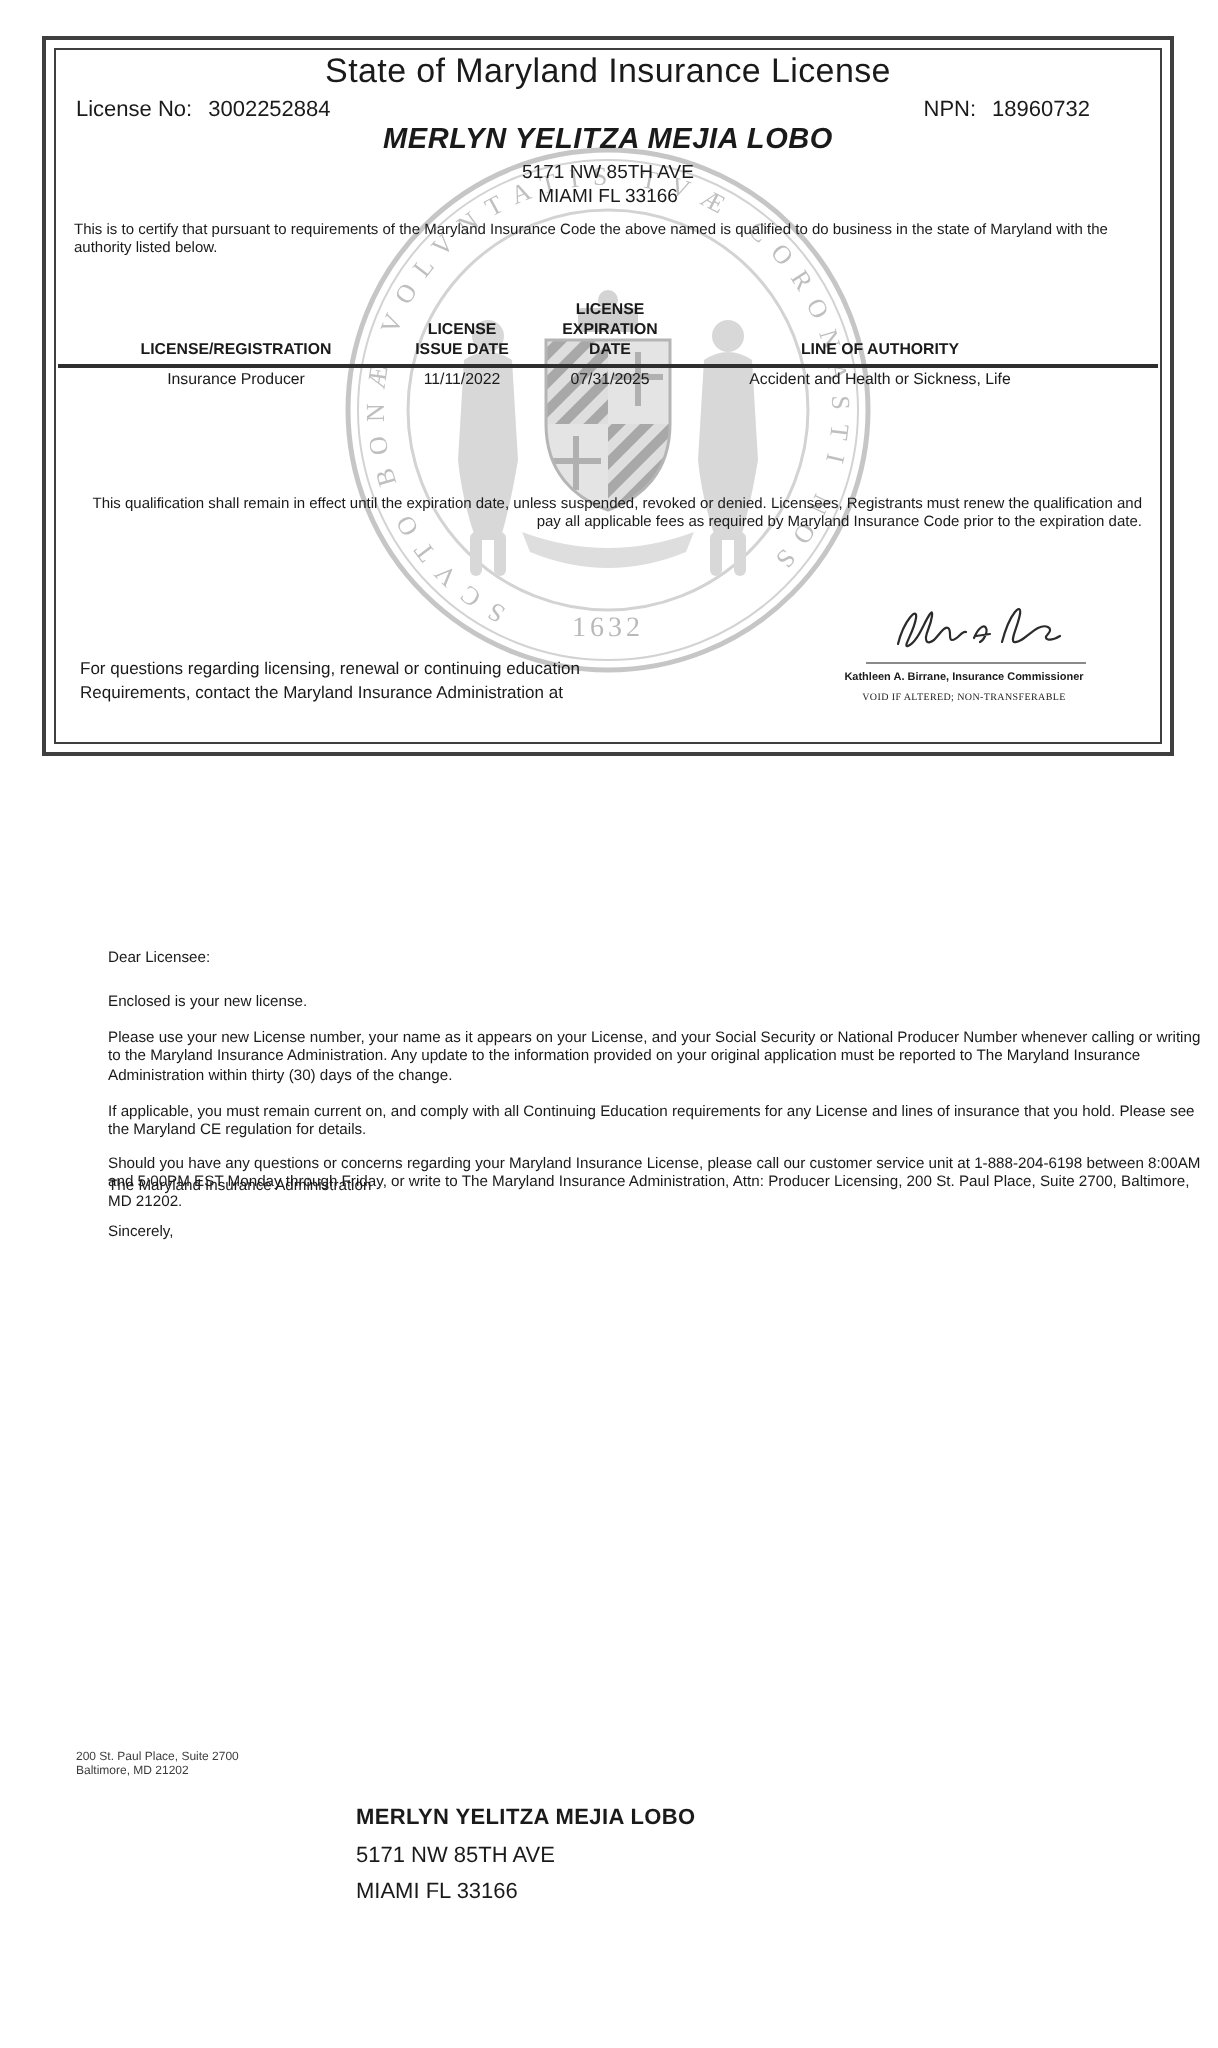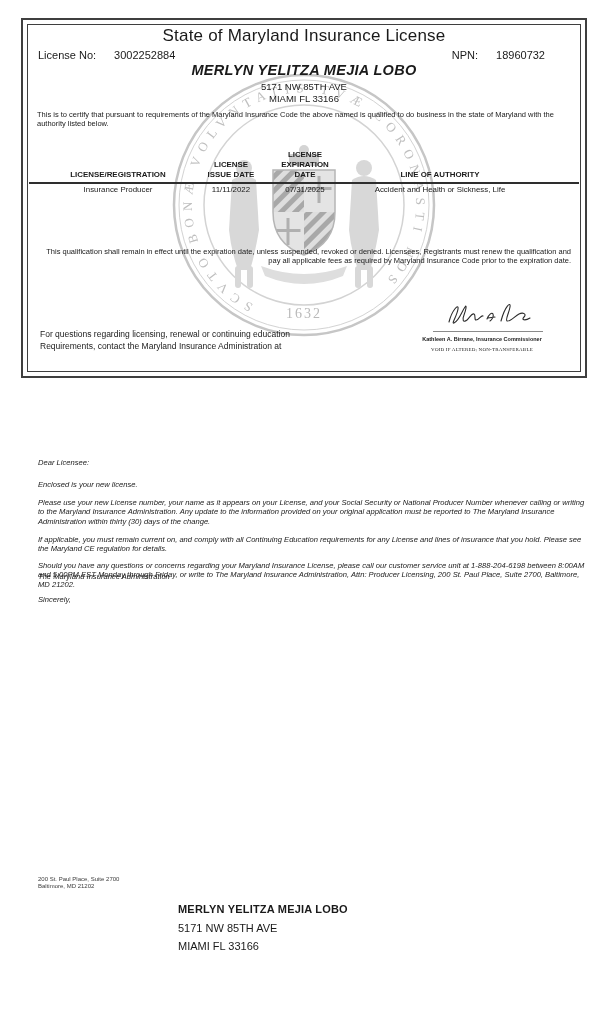--- a/index.html
+++ b/index.html
@@ -11,21 +11,21 @@
   
   .license-box{position:absolute;left:21px;top:18px;width:566px;height:360px;
                border:2px solid #3f3f3f;box-sizing:border-box;}
   .inner-border{position:absolute;left:4px;top:4px;right:4px;bottom:4px;
                 border:1px solid #3f3f3f;z-index:1;pointer-events:none;}
   .seal{position:absolute;left:144px;top:48px;width:274px;height:274px;z-index:0;}
   .lz{position:absolute;z-index:2;}
 
   .lic-title{top:6px;font-size:17px;letter-spacing:.2px;}
   .ids-row{top:29px;left:15px;right:40px;display:flex;justify-content:space-between;font-size:11px;}
-  .ids-row .val{margin-left:18px;}
+  .ids-row .val{margin-left:8px;}
   .holder-name{top:42px;font-size:14.5px;font-weight:bold;font-style:italic;letter-spacing:.3px;}
   .holder-addr1{top:61px;font-size:9.5px;}
   .holder-addr2{top:73px;font-size:9.5px;}
   .certify{top:90px;left:14px;width:534px;font-size:7.5px;line-height:9.4px;text-align:left;}
   .residency{top:116px;font-size:7.5px;font-weight:bold;letter-spacing:.2px;}
 
   .lic-table{top:130px;left:6px;right:6px;font-size:7.9px;}
   .lt-head,.lt-row{display:flex;}
   .lt-head{align-items:flex-end;border-bottom:2px solid #2e2e2e;padding-bottom:3px;
            font-weight:bold;line-height:9.8px;}
@@ -39,21 +39,21 @@
 
   .contact{top:309px;left:17px;font-size:8.5px;line-height:11.6px;text-align:left;}
 
   .sig-svg{left:412px;top:278px;width:100px;height:34px;z-index:2;}
   .sig-line{left:410px;top:311px;width:110px;height:0;border-top:1px solid #8a8a8a;}
   .sig-caption{left:368px;top:316px;width:182px;text-align:center;font-size:5.5px;font-weight:bold;line-height:7px;}
   .sig-void{left:368px;top:327px;width:182px;text-align:center;font-size:5px;
             font-family:"Liberation Serif",serif;color:#222;letter-spacing:.2px;}
 
   
-  .letter p{position:absolute;left:38px;width:550px;margin:0;font-size:7.6px;line-height:9.3px;font-style:italic;}
+  .letter p{position:absolute;left:38px;width:550px;margin:16px;font-size:7.6px;line-height:9.3px;}
   .p-salutation{top:458px;}
   .p-enclosed{top:480px;}
   .p-use{top:498px;}
   .p-ce{top:535px;}
   .p-questions{top:561px;}
   .p-closing{top:595px;}
   .p-signoff{top:572px;}
 
   
   .return-addr{left:38px;top:876px;font-size:6px;line-height:7.3px;color:#3c3c3c;}

